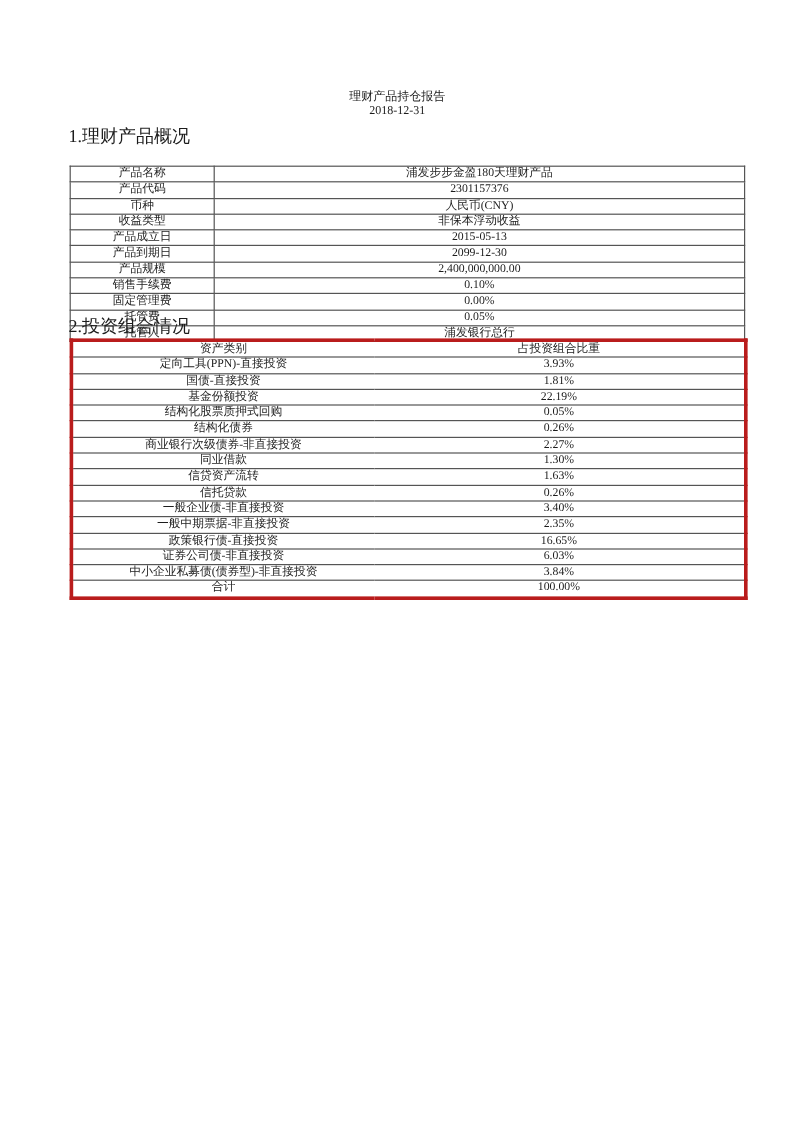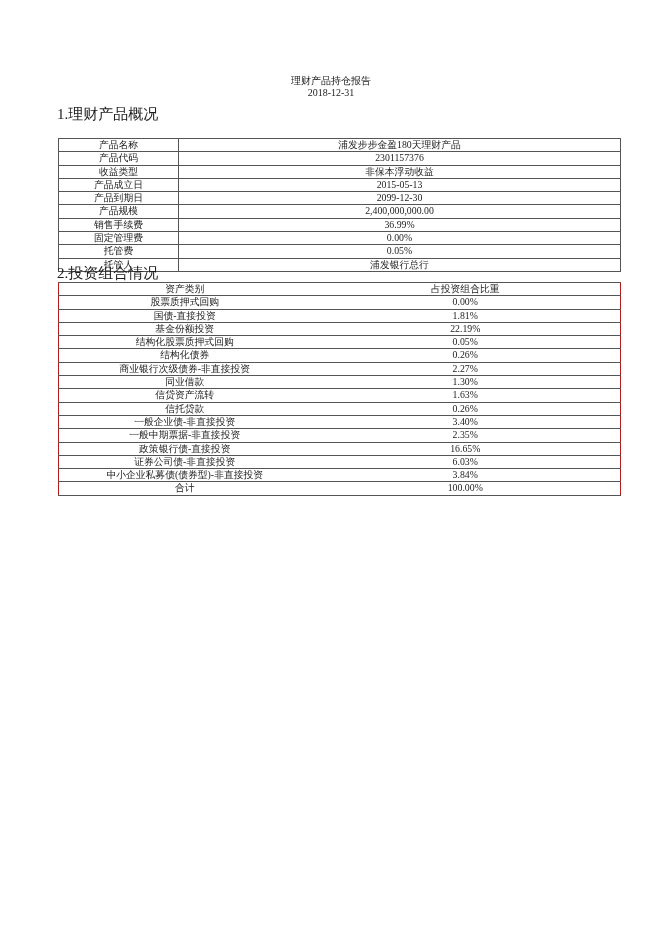--- a/index.html
+++ b/index.html
@@ -26,21 +26,21 @@
   }
   .tbl1{top:122px;margin-top:16px;}
   .tbl2{top:282px;}
   .tbl td{
     height:12.3px;padding:0 2px;text-align:center;vertical-align:middle;
     line-height:12.3px;overflow:hidden;white-space:nowrap;
   }
   
   .tbl1, .tbl1 td{border:1px solid #555;}
   
-  .tbl2{border:1px solid #b91c1c;}
+  .tbl2{border:3px solid #b91c1c;}
   .tbl2 td{border-top:1px solid #555;border-bottom:1px solid #555;}
   .tbl1 col.w1{width:120px;}
   .tbl1 col.w2{width:442px;}
   .tbl2 col.w1{width:252px;}
   .tbl2 col.w2{width:310px;}
 </style>
 </head>
 <body>
 
 <div class="page">
@@ -60,38 +60,42 @@
     <tbody id="overview-body">
         <tr>
           <td>产品名称</td>
           <td>浦发步步金盈180天理财产品</td>
         </tr>
         <tr>
           <td>产品代码</td>
           <td>2301157376</td>
         </tr>
         <tr>
+          <td>币种</td>
+          <td>人民币(CNY)</td>
+        </tr>
+        <tr>
           <td>收益类型</td>
           <td>非保本浮动收益</td>
         </tr>
         <tr>
           <td>产品成立日</td>
           <td>2015-05-13</td>
         </tr>
         <tr>
           <td>产品到期日</td>
           <td>2099-12-30</td>
         </tr>
         <tr>
           <td>产品规模</td>
           <td>2,400,000,000.00</td>
         </tr>
         <tr>
           <td>销售手续费</td>
-          <td>36.99%</td>
+          <td>0.10%</td>
         </tr>
         <tr>
           <td>固定管理费</td>
           <td>0.00%</td>
         </tr>
         <tr>
           <td>托管费</td>
           <td>0.05%</td>
         </tr>
         <tr>
@@ -107,22 +111,22 @@
     <colgroup>
         <col class="w1">
         <col class="w2">
       </colgroup>
     <tbody id="portfolio-body">
       <tr>
         <td>资产类别</td>
         <td>占投资组合比重</td>
       </tr>
         <tr>
-          <td>股票质押式回购</td>
-          <td>0.00%</td>
+          <td>定向工具(PPN)-直接投资</td>
+          <td>3.93%</td>
         </tr>
         <tr>
           <td>国债-直接投资</td>
           <td>1.81%</td>
         </tr>
         <tr>
           <td>基金份额投资</td>
           <td>22.19%</td>
         </tr>
         <tr>

